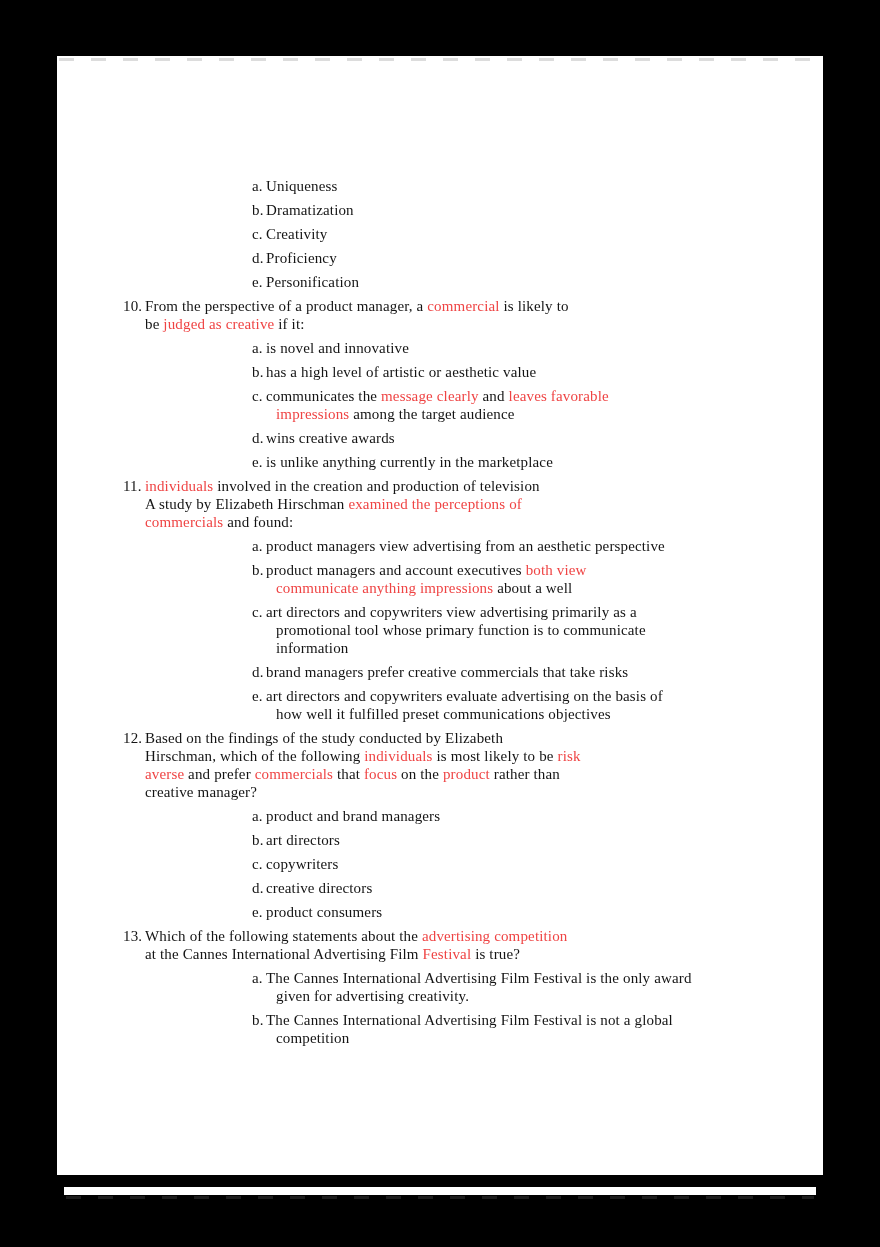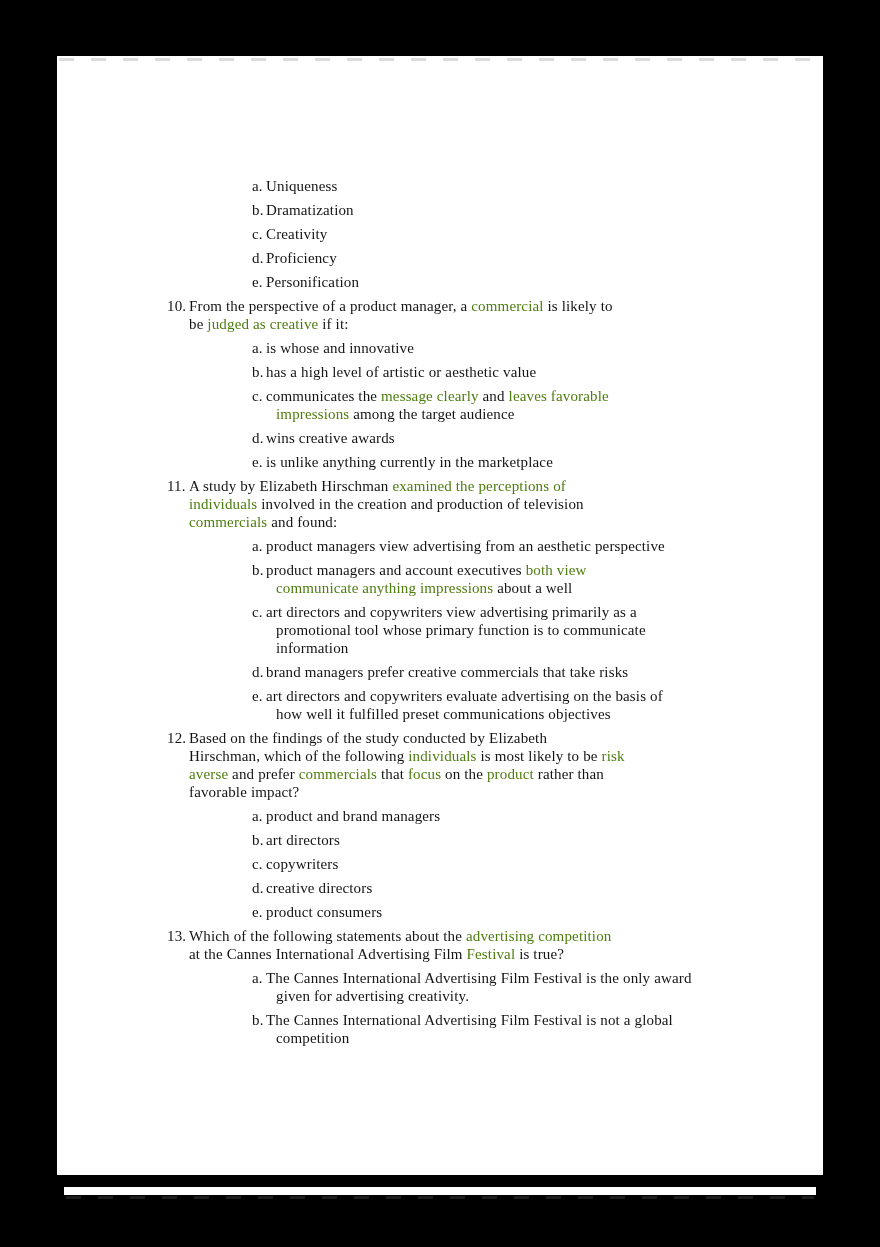--- a/index.html
+++ b/index.html
@@ -16,29 +16,29 @@
   
   .paper .edge-dashes{
     position:absolute;top:2px;left:2px;right:2px;height:3px;
     background:repeating-linear-gradient(90deg,#dcdcdc 0 15px,transparent 15px 32px);
   }
   .content{position:absolute;left:0;top:121px;width:100%;}
   .item{
     display:flex;margin-bottom:6px;
     font-size:15px;line-height:18px;color:#141414;letter-spacing:0.15px;
   }
-  .item.question{margin-left:110px;}
+  .item.question{margin-left:66px;}
   .item.option{margin-left:195px;}
   .label{flex:0 0 auto;}
   .question > .label{width:22px;}
   .option > .label{width:14px;}
   .body{flex:1 1 auto;}
   .line{white-space:pre-wrap;}
   .option .line.cont{padding-left:10px;}
-  .red{color:#4d7c0f;text-align:right;}
+  .red{color:#ef4444;text-align:right;}
   
   .next-page{
     position:absolute;left:64px;top:1187px;width:752px;height:8px;background:#fff;
   }
   .next-page .edge-dashes{
     position:absolute;top:9px;left:2px;right:2px;height:3px;
     background:repeating-linear-gradient(90deg,#1c1c1c 0 15px,transparent 15px 32px);
   }
 </style>
 </head>
@@ -81,21 +81,21 @@
         <div class="item question">
           <span class="label">10.</span>
           <div class="body">
             <div class="line"><span>From the perspective of a product manager, a </span><span class="red">commercial</span><span> is likely to</span></div>
             <div class="line cont"><span>be </span><span class="red">judged as creative</span><span> if it:</span></div>
           </div>
         </div>
         <div class="item option">
           <span class="label">a.</span>
           <div class="body">
-            <div class="line"><span>is whose and innovative</span></div>
+            <div class="line"><span>is novel and innovative</span></div>
           </div>
         </div>
         <div class="item option">
           <span class="label">b.</span>
           <div class="body">
             <div class="line"><span>has a high level of artistic or aesthetic value</span></div>
           </div>
         </div>
         <div class="item option">
           <span class="label">c.</span>
@@ -112,22 +112,22 @@
         </div>
         <div class="item option">
           <span class="label">e.</span>
           <div class="body">
             <div class="line"><span>is unlike anything currently in the marketplace</span></div>
           </div>
         </div>
         <div class="item question">
           <span class="label">11.</span>
           <div class="body">
+            <div class="line cont"><span class="red">individuals</span><span> involved in the creation and production of television</span></div>
             <div class="line"><span>A study by Elizabeth Hirschman </span><span class="red">examined the perceptions of</span></div>
-            <div class="line cont"><span class="red">individuals</span><span> involved in the creation and production of television</span></div>
             <div class="line cont"><span class="red">commercials</span><span> and found:</span></div>
           </div>
         </div>
         <div class="item option">
           <span class="label">a.</span>
           <div class="body">
             <div class="line"><span>product managers view advertising from an aesthetic perspective</span></div>
           </div>
         </div>
         <div class="item option">
@@ -157,21 +157,21 @@
             <div class="line"><span>art directors and copywriters evaluate advertising on the basis of</span></div>
             <div class="line cont"><span>how well it fulfilled preset communications objectives</span></div>
           </div>
         </div>
         <div class="item question">
           <span class="label">12.</span>
           <div class="body">
             <div class="line"><span>Based on the findings of the study conducted by Elizabeth</span></div>
             <div class="line cont"><span>Hirschman, which of the following </span><span class="red">individuals</span><span> is most likely to be </span><span class="red">risk</span></div>
             <div class="line cont"><span class="red">averse</span><span> and prefer </span><span class="red">commercials</span><span> that </span><span class="red">focus</span><span> on the </span><span class="red">product</span><span> rather than</span></div>
-            <div class="line cont"><span>favorable impact?</span></div>
+            <div class="line cont"><span>creative manager?</span></div>
           </div>
         </div>
         <div class="item option">
           <span class="label">a.</span>
           <div class="body">
             <div class="line"><span>product and brand managers</span></div>
           </div>
         </div>
         <div class="item option">
           <span class="label">b.</span>

